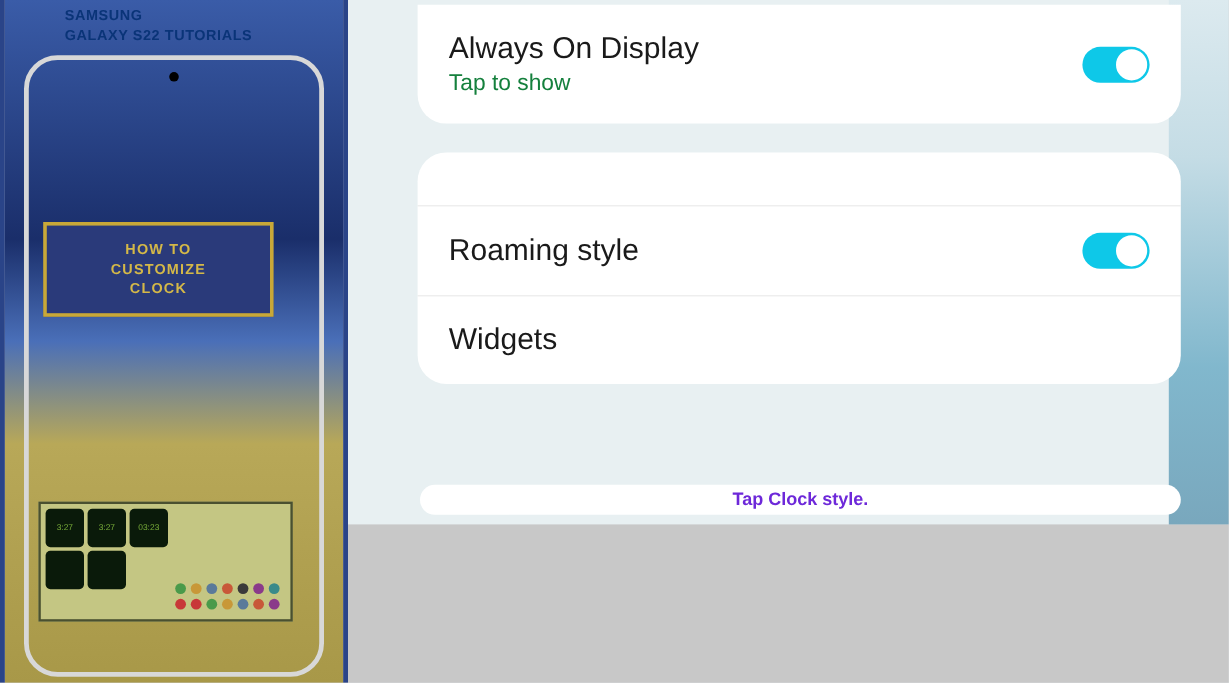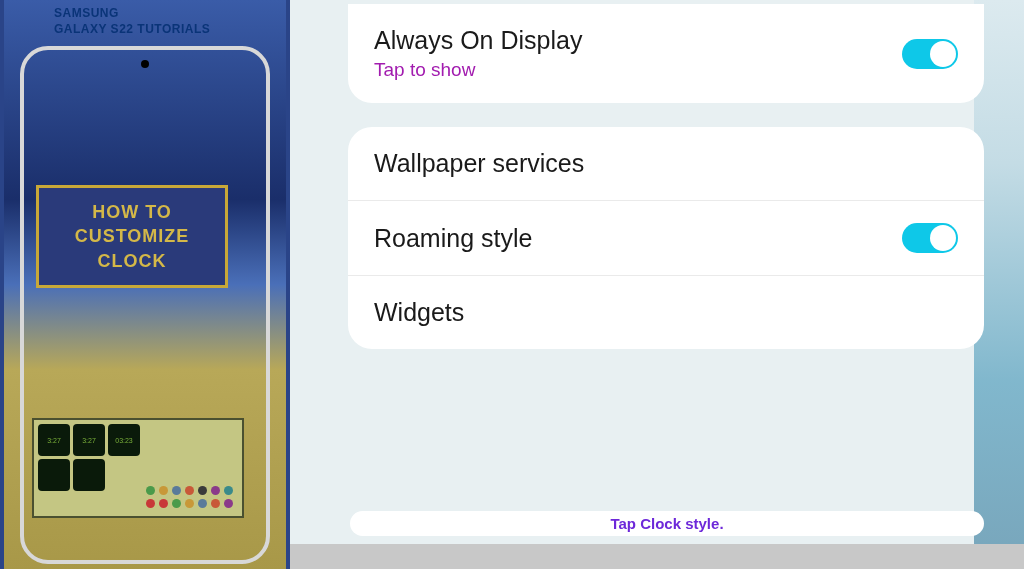--- a/index.html
+++ b/index.html
@@ -54,21 +54,21 @@
       position: absolute;
       top: 185px;
       left: 32px;
       width: 192px;
       padding: 12px 8px;
       background: #2a3a7a;
       border: 3px solid #c8a838;
       text-align: center;
       color: #d4b848;
       font-weight: bold;
-      font-size: 18px;
+      font-size: 12px;
       letter-spacing: 1px;
       line-height: 1.35;
       font-family: 'Arial Black', Arial, sans-serif;
     }
     .widget-preview {
       position: absolute;
       top: 418px;
       left: 28px;
       width: 212px;
       height: 100px;
@@ -102,21 +102,21 @@
       gap: 4px;
       width: 88px;
     }
     .color-dot {
       width: 9px;
       height: 9px;
       border-radius: 50%;
     }
     .right-panel {
       flex: 1;
-      height: 544px;
+      height: 437px;
       background: #e8f0f2;
       position: relative;
       padding: 4px;
     }
     .right-bg-art {
       position: absolute;
       top: 0;
       right: 0;
       width: 50px;
       height: 100%;
@@ -148,21 +148,21 @@
       flex-direction: column;
       gap: 4px;
     }
     .setting-title {
       font-size: 25px;
       color: #1a1a1a;
       font-weight: 400;
     }
     .setting-sub {
       font-size: 19px;
-      color: #a21caf;
+      color: #15803d;
       font-weight: 400;
     }
     .toggle {
       width: 56px;
       height: 30px;
       background: #0ec8e8;
       border-radius: 15px;
       position: relative;
       cursor: pointer;
     }
@@ -254,21 +254,20 @@
       </div>
       <div class="toggle">
         <div class="toggle-knob"></div>
       </div>
     </div>
   </div>
 
   <div class="settings-card">
     <div class="setting-row">
       <div class="setting-text">
-        <div class="setting-title">Wallpaper services</div>
       </div>
     </div>
 
 
     <div class="setting-row">
       <div class="setting-text">
         <div class="setting-title">Roaming style</div>
       </div>
       <div class="toggle">
         <div class="toggle-knob"></div>

